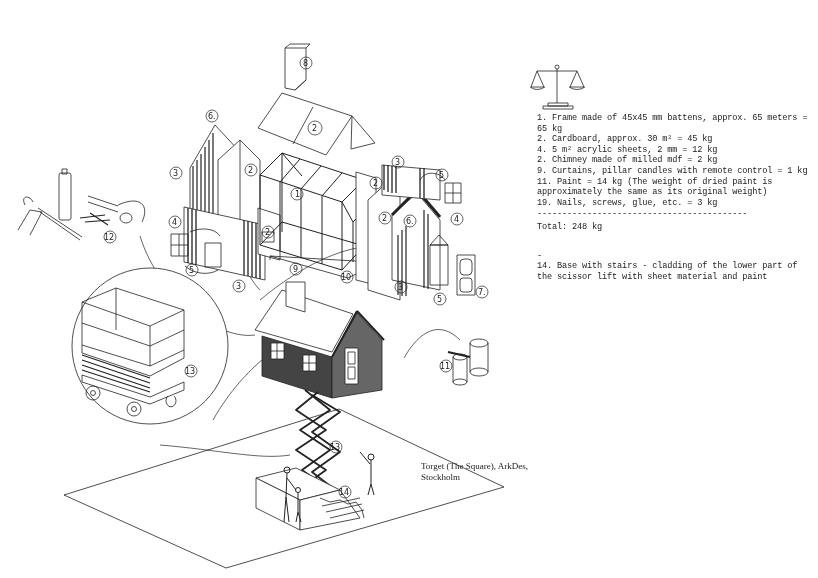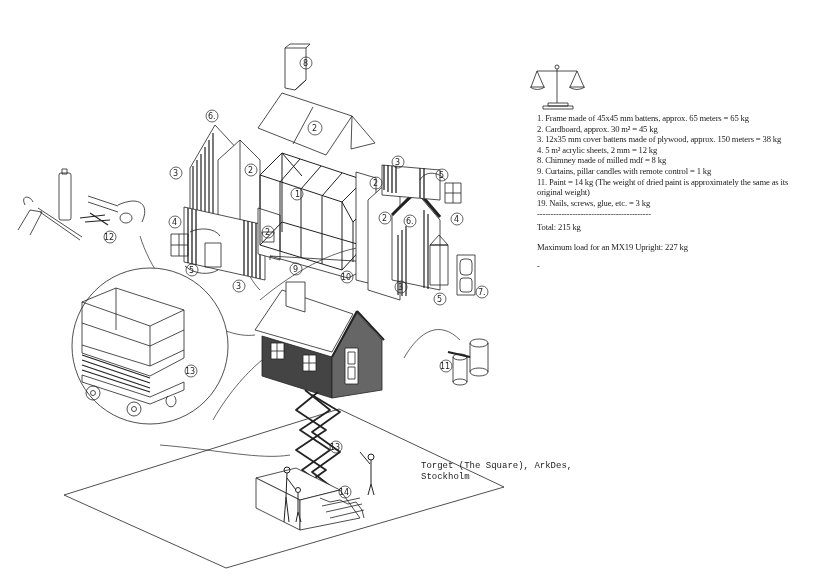--- a/index.html
+++ b/index.html
@@ -1,22 +1,22 @@
 <!DOCTYPE html>
 <html><head>
 <meta charset="utf-8">
 <style>
   html, body { margin: 0; padding: 0; background: #ffffff; }
   body { width: 818px; height: 578px; position: relative; overflow: hidden; font-family: "DejaVu Sans Mono", monospace; color: #111; }
   .canvas { position: absolute; left: 0; top: 0; width: 818px; height: 578px; }
-  .legend { position: absolute; left: 537px; top: 113px; width: 275px; font-family: Liberation Serif, serif; font-size: 8.6px; line-height: 10.6px; color: #222; letter-spacing: -0.15px; }
+  .legend { position: absolute; left: 537px; top: 113px; width: 275px; font-family: Liberation Mono, monospace; font-size: 8.6px; line-height: 10.6px; color: #222; letter-spacing: -0.15px; }
   .legend .item { white-space: pre-wrap; }
   .legend .dash { margin: 1px 0 2px 0; overflow: hidden; white-space: nowrap; }
   .legend .gap { height: 9px; }
-  .location { position: absolute; left: 421px; top: 461px; font-family: Liberation Mono, monospace; font-size: 9px; line-height: 11px; color: #222; white-space: pre; }
+  .location { position: absolute; left: 421px; top: 461px; font-family: Liberation Serif, serif; font-size: 9px; line-height: 11px; color: #222; white-space: pre; }
   .num { font-family: "DejaVu Sans", sans-serif; font-size: 8px; fill: #222; }
 </style>
 </head>
 <body>
 
 <svg class="canvas" viewBox="0 0 818 578" xmlns="http://www.w3.org/2000/svg">
   <g fill="none" stroke="#222" stroke-width="0.8" stroke-linejoin="round">
 
     <g>
       <polygon points="64,495 339,409 504,487 226,568"></polygon>
@@ -315,28 +315,27 @@
         <text class="num" x="330" y="450" stroke="none">13</text>
       <circle cx="345" cy="492" r="6"></circle>
         <text class="num" x="339" y="495" stroke="none">14</text>
     </g>
   </g>
 </svg>
 
 <div class="legend">
   <div class="item">1. Frame made of 45x45 mm battens, approx. 65 meters = 65 kg</div>
   <div class="item">2. Cardboard, approx. 30 m² = 45 kg</div>
-  <div class="item">3. 12x35 mm cover battens made of plywood, approx. 150 meters = 38 kg</div>
   <div class="item">4. 5 m² acrylic sheets, 2 mm = 12 kg</div>
-  <div class="item">8. Chimney made of milled mdf = 8 kg</div>
+  <div class="item">2. Chimney made of milled mdf = 2 kg</div>
   <div class="item">9. Curtains, pillar candles with remote control = 1 kg</div>
   <div class="item">11. Paint = 14 kg (The weight of dried paint is approximately the same as its original weight)</div>
   <div class="item">19. Nails, screws, glue, etc. = 3 kg</div>
   <div class="dash">------------------------------------------</div>
-  <div class="item">Total: 215 kg</div>
+  <div class="item">Total: 248 kg</div>
   <div class="gap"></div>
-  <div class="item">Maximum load for an MX19 Upright: 227 kg</div>
   <div class="gap"></div>
   <div class="item">-</div>
+  <div class="item">14. Base with stairs - cladding of the lower part of the scissor lift with sheet material and paint</div>
 </div>
 
 <div class="location">Torget (The Square), ArkDes,
 Stockholm</div>
 
 </body></html>

